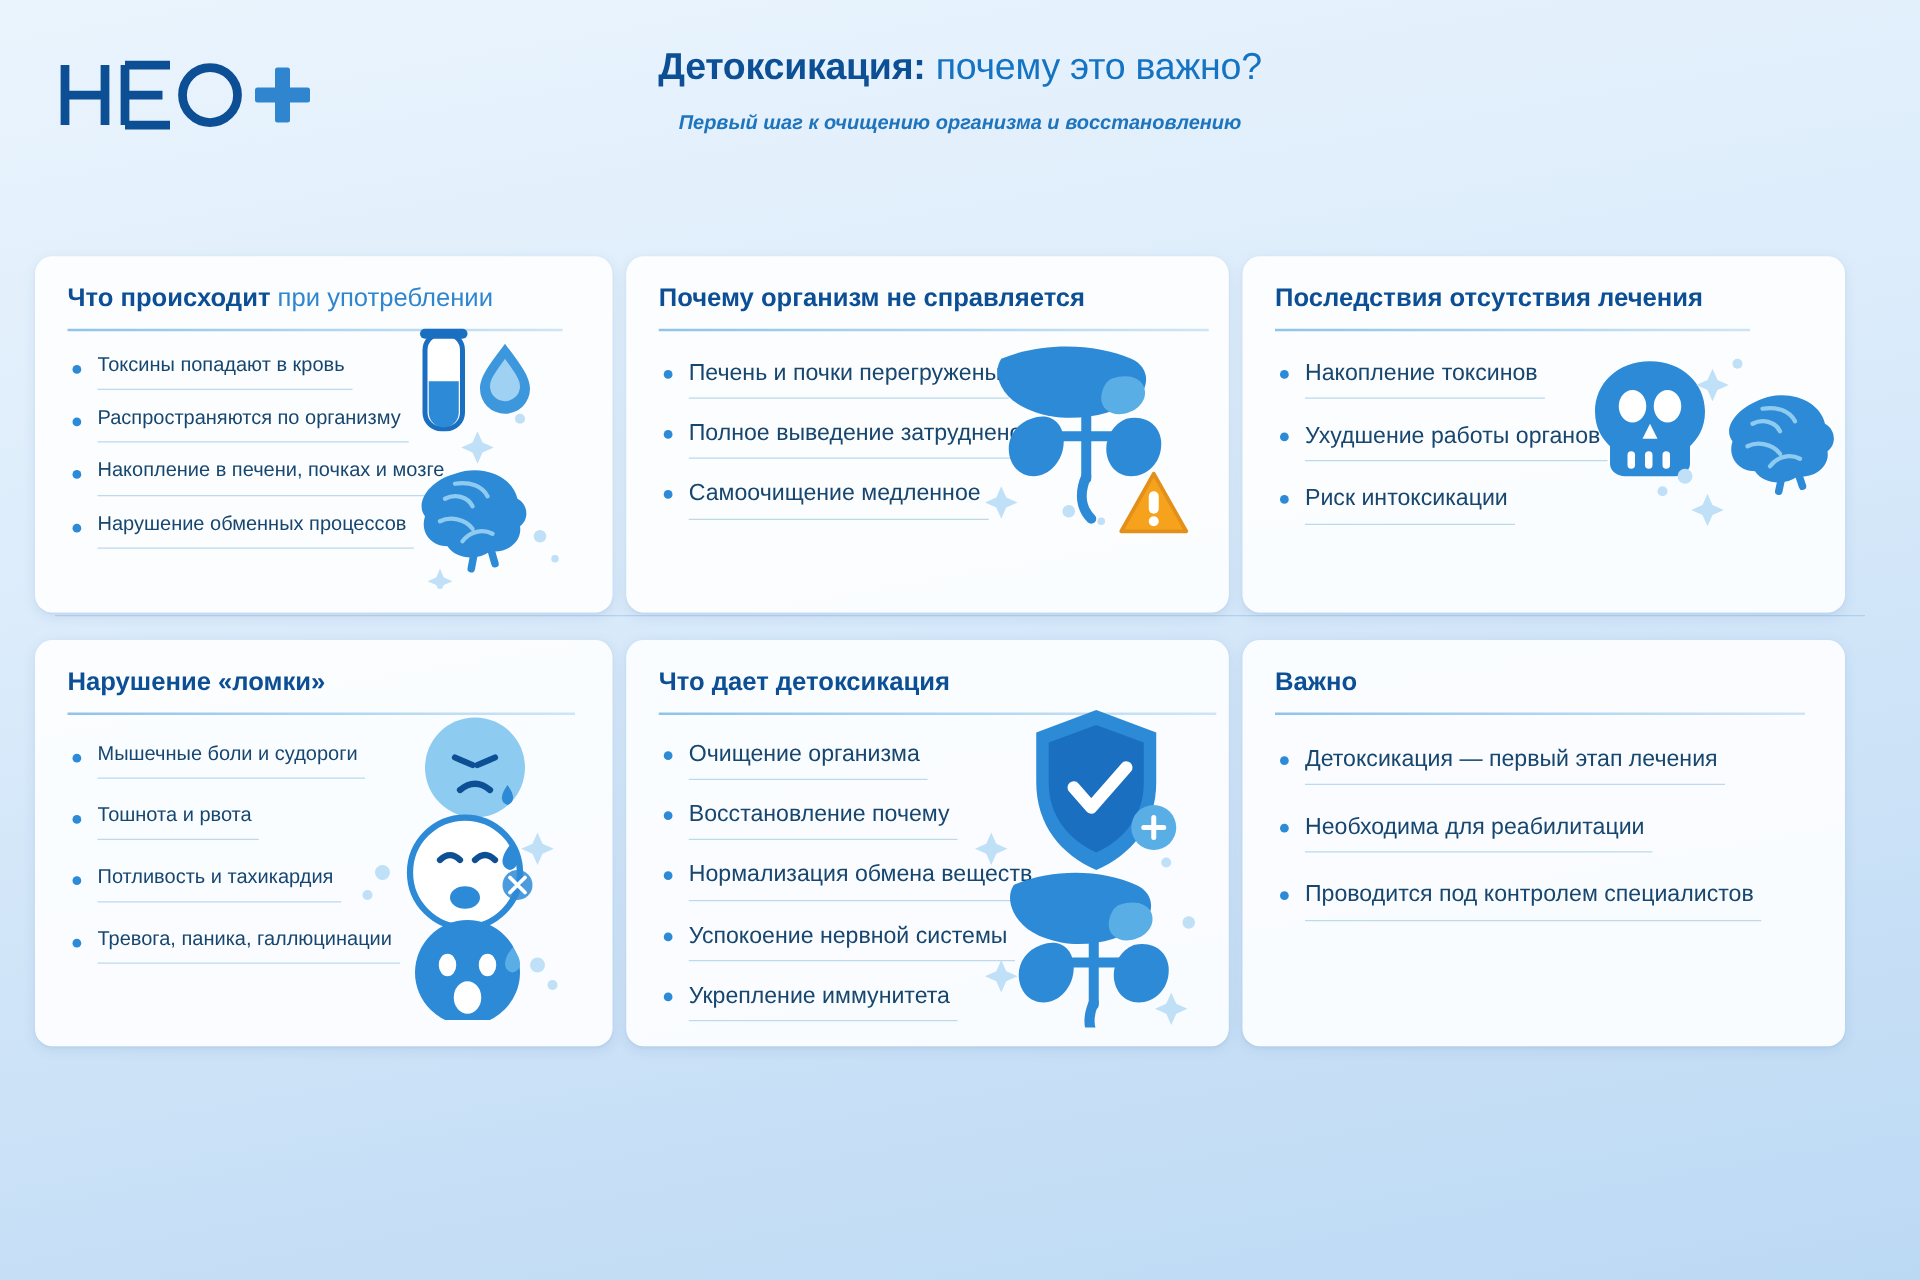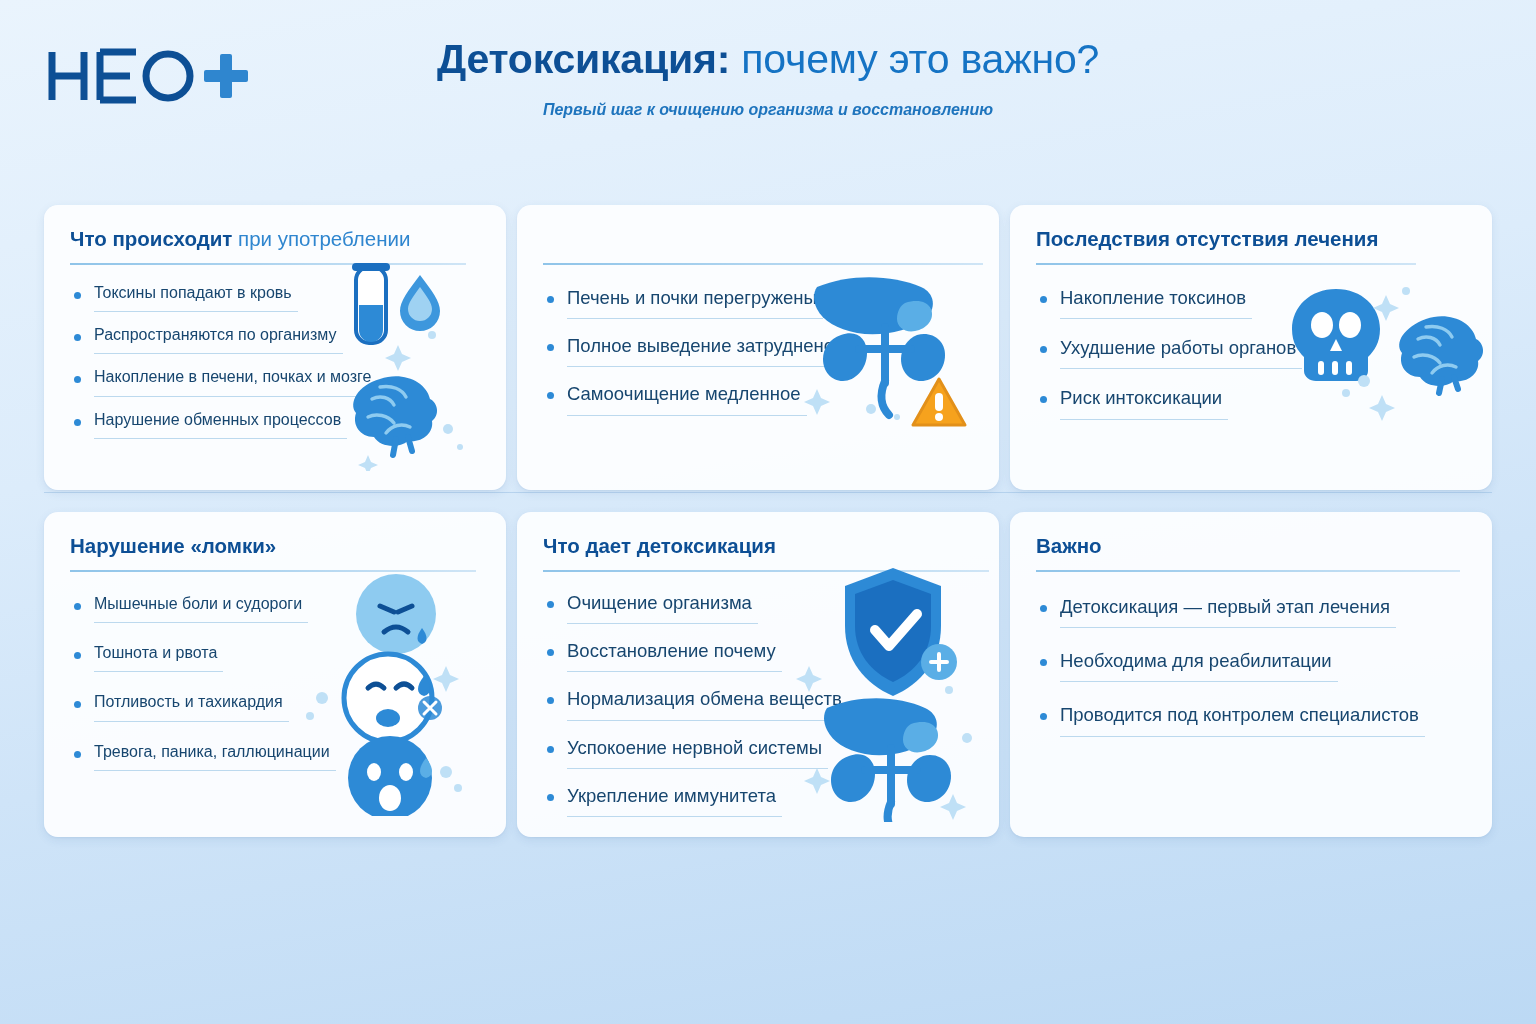--- a/index.html
+++ b/index.html
@@ -30,21 +30,21 @@
   }
   .logo svg { display:block; }
   .header {
     position: absolute;
     left: 0;
     right: 0;
     top: 38px;
     text-align: center;
   }
   .title {
-    font-size: 41px;
+    font-size: 30px;
     line-height: 1.06;
     color: #1166b8;
     letter-spacing: -0.2px;
   }
   .title .b {
     font-weight: 700;
     color: #0d4f95;
   }
   .title .n {
     font-weight: 400;
@@ -53,21 +53,21 @@
   .subtitle {
     margin-top: 20px;
     font-size: 16px;
     font-style: italic;
     font-weight: 700;
     color: #1e74bd;
   }
   
   .grid {
     position: absolute;
-    left: 44px;
+    left: 28px;
     top: 205px;
     width: 1448px;
     display: grid;
     grid-template-columns: 462px 482px 482px;
     grid-template-rows: 285px 325px;
     column-gap: 11px;
     row-gap: 22px;
   }
   .card {
     position: relative;
@@ -234,20 +234,23 @@
           <g class="sparkle">
             <path d="M40 194 l3 7 7 3 -7 3 -3 7 -3 -7 -7 -3 7 -3z"></path>
             <circle cx="120" cy="168" r="5"></circle>
             <circle cx="132" cy="186" r="3"></circle>
           </g>
         </g>
       </svg>
     </div>
 
     <div class="card c2">
+      <div class="card-title">
+        <span>Почему организм не справляется</span>
+      </div>
       <div class="card-rule"></div>
       <ul class="items">
         <li><span class="txt">Печень и почки перегружены</span></li>
         <li><span class="txt">Полное выведение затруднено</span></li>
         <li><span class="txt">Самоочищение медленное</span></li>
       </ul>
       <svg class="art art-2" viewBox="0 0 190 180">
         <path d="M16 18 c34 -14 76 -12 104 0 14 6 16 22 4 32 -16 12 -44 18 -68 14 -20 -4 -34 -12 -40 -24 -4 -8 -4 -16 0 -22 z" fill="#2d8ad6"></path>
         <path d="M104 34 c12 -4 22 -2 26 6 4 10 -4 20 -16 22 -10 2 -18 -4 -18 -12 0 -8 4 -14 8 -16z" fill="#5aaee6"></path>
         <path d="M40 66 c16 -6 26 4 26 18 0 16 -12 28 -24 28 -12 0 -20 -10 -20 -22 0 -10 6 -20 18 -24z" fill="#2d8ad6"></path>

